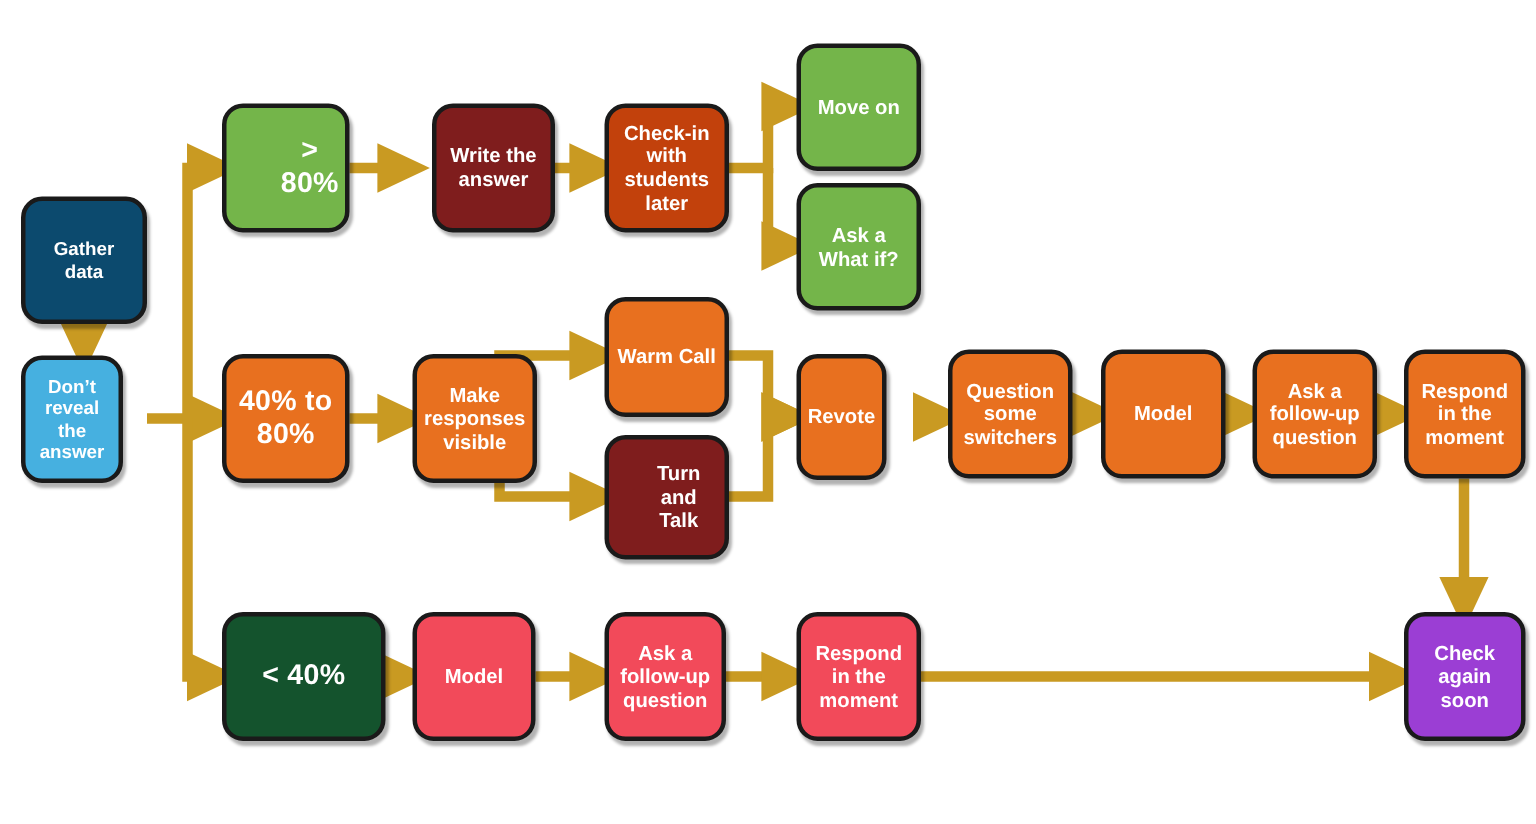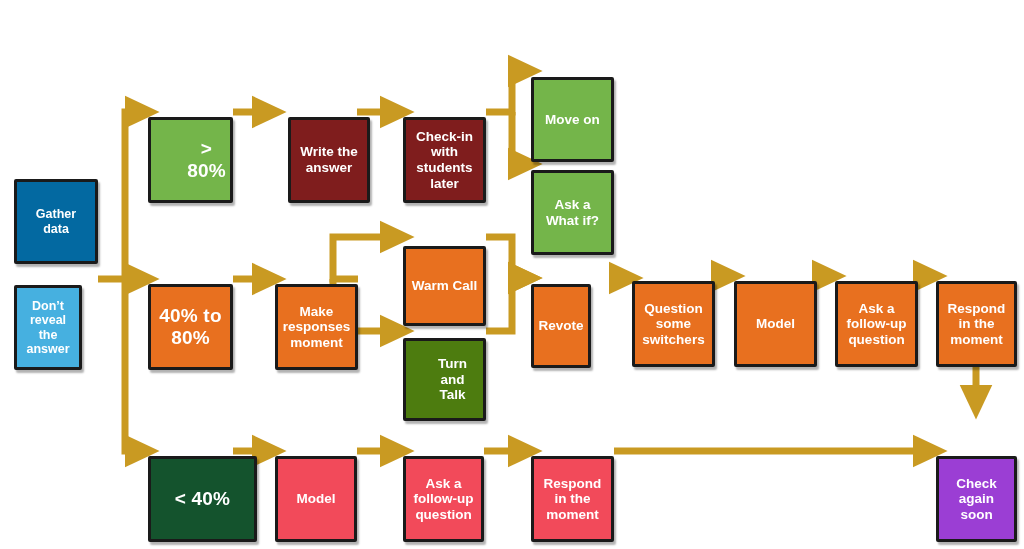--- a/index.html
+++ b/index.html
@@ -20,32 +20,31 @@
     left: 0;
     top: 0;
     width: 1024px;
     height: 549px;
     pointer-events: none;
   }
   .node {
     position: absolute;
     box-sizing: border-box;
     border: 3px solid #1a1a1a;
-    border-radius: 2px;
+    border-radius: 14px;
     display: flex;
     align-items: center;
     justify-content: center;
     text-align: center;
     color: #ffffff;
     font-weight: bold;
     line-height: 1.16;
     padding: 2px 4px;
     box-shadow: 2px 3px 2px rgba(0,0,0,0.30);
     z-index: 2;
-    margin-top: 48px;
   }
   .node .lbl {
     display: block;
     white-space: pre-line;
     width: 100%;
   }
   .sz-sm  { font-size: 12.5px; }
   .sz-md  { font-size: 13.5px; }
   .sz-lg  { font-size: 19px; letter-spacing: 0.2px; }
 </style>
@@ -85,62 +84,62 @@
 
       <path d="M976,319 L976,400"></path>
 
       <path d="M233,451 L267,451"></path>
       <path d="M357,451 L395,451"></path>
       <path d="M484,451 L523,451"></path>
       <path d="M614,451 L928,451"></path>
     </g>
   </svg>
 
-<div class="node sz-sm" style="left: 14px; top: 131px; width: 84px; height: 85px; background: #0369a1; border-color: rgb(26, 26, 26); color: rgb(255, 255, 255);">
+<div class="node sz-sm" style="left: 14px; top: 131px; width: 84px; height: 85px; background: #0c4a6e; border-color: rgb(26, 26, 26); color: rgb(255, 255, 255);">
       <span class="lbl">Gather
 data</span>
     </div>
     <div class="node sz-sm" style="left: 14px; top: 237px; width: 68px; height: 85px; background: rgb(70, 176, 224); border-color: rgb(26, 26, 26); color: rgb(255, 255, 255);">
       <span class="lbl">Don’t
 reveal the
 answer</span>
     </div>
     <div class="node sz-lg" style="left: 148px; top: 69px; width: 85px; height: 86px; background: rgb(116, 181, 74); border-color: rgb(26, 26, 26); color: rgb(255, 255, 255); padding-left: 36px;">
       <span class="lbl">&gt; 80%</span>
     </div>
     <div class="node sz-md" style="left: 288px; top: 69px; width: 82px; height: 86px; background: #7f1d1d; border-color: rgb(26, 26, 26); color: rgb(255, 255, 255);">
       <span class="lbl">Write the
 answer</span>
     </div>
-    <div class="node sz-md" style="left: 403px; top: 69px; width: 83px; height: 86px; background: #7f1d1d; border-color: rgb(26, 26, 26); color: rgb(255, 255, 255);">
+    <div class="node sz-md" style="left: 403px; top: 69px; width: 83px; height: 86px; background: #c2410c; border-color: rgb(26, 26, 26); color: rgb(255, 255, 255);">
       <span class="lbl">Check-in
 with
 students
 later</span>
     </div>
     <div class="node sz-md" style="left: 531px; top: 29px; width: 83px; height: 85px; background: rgb(116, 181, 74); border-color: rgb(26, 26, 26); color: rgb(255, 255, 255);">
       <span class="lbl">Move on</span>
     </div>
     <div class="node sz-md" style="left: 531px; top: 122px; width: 83px; height: 85px; background: rgb(116, 181, 74); border-color: rgb(26, 26, 26); color: rgb(255, 255, 255);">
       <span class="lbl">Ask a
 What if?</span>
     </div>
     <div class="node sz-lg" style="left: 148px; top: 236px; width: 85px; height: 86px; background: rgb(232, 112, 31); border-color: rgb(26, 26, 26); color: rgb(255, 255, 255);">
       <span class="lbl">40% to
 80%</span>
     </div>
     <div class="node sz-md" style="left: 275px; top: 236px; width: 83px; height: 86px; background: rgb(232, 112, 31); border-color: rgb(26, 26, 26); color: rgb(255, 255, 255);">
       <span class="lbl">Make
 responses
-moment</span>
+visible</span>
     </div>
     <div class="node sz-md" style="left: 403px; top: 198px; width: 83px; height: 80px; background: rgb(232, 112, 31); border-color: rgb(26, 26, 26); color: rgb(255, 255, 255);">
       <span class="lbl">Warm Call</span>
     </div>
-    <div class="node sz-md" style="left: 403px; top: 290px; width: 83px; height: 83px; background: #4d7c0f; border-color: rgb(26, 26, 26); color: rgb(255, 255, 255); padding-left: 20px;">
+    <div class="node sz-md" style="left: 403px; top: 290px; width: 83px; height: 83px; background: #7f1d1d; border-color: rgb(26, 26, 26); color: rgb(255, 255, 255); padding-left: 20px;">
       <span class="lbl">Turn and
 Talk</span>
     </div>
     <div class="node sz-md" style="left: 531px; top: 236px; width: 60px; height: 84px; background: rgb(232, 112, 31); border-color: rgb(26, 26, 26); color: rgb(255, 255, 255);">
       <span class="lbl">Revote</span>
     </div>
     <div class="node sz-md" style="left: 632px; top: 233px; width: 83px; height: 86px; background: rgb(232, 112, 31); border-color: rgb(26, 26, 26); color: rgb(255, 255, 255);">
       <span class="lbl">Question
 some
 switchers</span>

